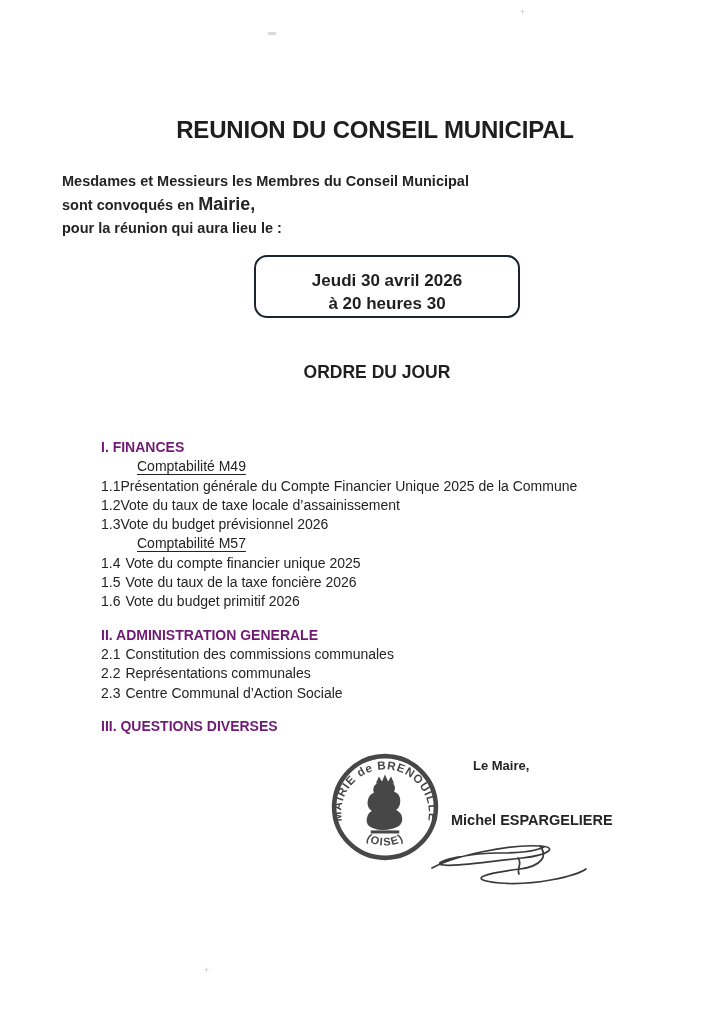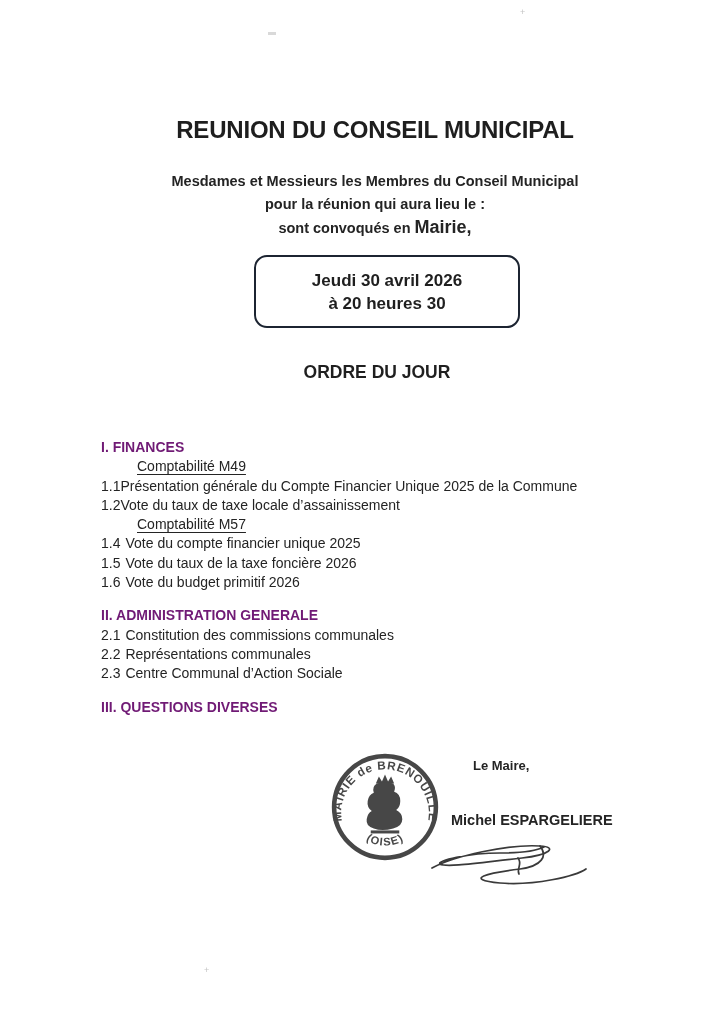--- a/index.html
+++ b/index.html
@@ -18,30 +18,30 @@
     left: 62px; top: 116px; width: 626px;
     text-align: center;
     font-size: 24px;
     font-weight: bold;
     letter-spacing: -0.2px;
     color: #1e1e1e;
   }
   .intro {
     position: absolute;
     left: 62px; top: 170px; width: 626px;
-    text-align: center;
+    text-align: left;
     font-size: 14.5px;
     font-weight: bold;
     line-height: 23px;
     color: #242424;
   }
   .intro .mairie { font-size: 18px; }
   .date-box {
     position: absolute;
-    left: 254px; top: 255px; width: 266px; height: 73px;
+    left: 254px; top: 255px; width: 266px; height: 63px;
     border: 2.5px solid #1c2431;
     border-radius: 13px;
     text-align: center;
     font-size: 17px;
     font-weight: bold;
     line-height: 23px;
     padding-top: 12px;
     color: #1f1f1f;
   }
   .ordre-heading {
@@ -96,38 +96,39 @@
 <div class="page">
 
   <span class="speck" style="left:268px; top:32px; width:8px; height:3px;"></span>
   <span class="speck-plus" style="left:520px; top:7px;">+</span>
   <span class="speck-plus" style="left:204px; top:965px;">+</span>
 
   <div class="doc-title">REUNION DU CONSEIL MUNICIPAL</div>
 
   <div class="intro">
     <div>Mesdames et Messieurs les Membres du Conseil Municipal</div>
+    <div><span>sont convoqués en </span><span class="mairie">Mairie,</span></div>
     <div>pour la réunion qui aura lieu le :</div>
-    <div><span>sont convoqués en </span><span class="mairie">Mairie,</span></div>
   </div>
 
   <div class="date-box">
     <div>Jeudi 30 avril 2026</div>
     <div>à 20 heures 30</div>
   </div>
 
   <div class="ordre-heading">ORDRE DU JOUR</div>
 
   <div class="agenda">
     <div class="sec-heading">I. FINANCES</div>
 
     <div class="subheading"><span class="u">Comptabilité M49</span></div>
 
     <div class="item wide"><span class="num">1.1</span><span>Présentation générale du Compte Financier Unique 2025 de la Commune</span></div>
     <div class="item wide"><span class="num">1.2</span><span>Vote du taux de taxe locale d’assainissement</span></div>
+    <div class="item wide"><span class="num">1.3</span><span>Vote du budget prévisionnel 2026</span></div>
 
     <div class="subheading"><span class="u">Comptabilité M57</span></div>
 
     <div class="item narrow"><span class="num">1.4</span><span>Vote du compte financier unique 2025</span></div>
     <div class="item narrow"><span class="num">1.5</span><span>Vote du taux de la taxe foncière 2026</span></div>
     <div class="item narrow"><span class="num">1.6</span><span>Vote du budget primitif 2026</span></div>
 
     <div class="sec-heading sec-gap">II. ADMINISTRATION GENERALE</div>
 
     <div class="item narrow"><span class="num">2.1</span><span>Constitution des commissions communales</span></div>

